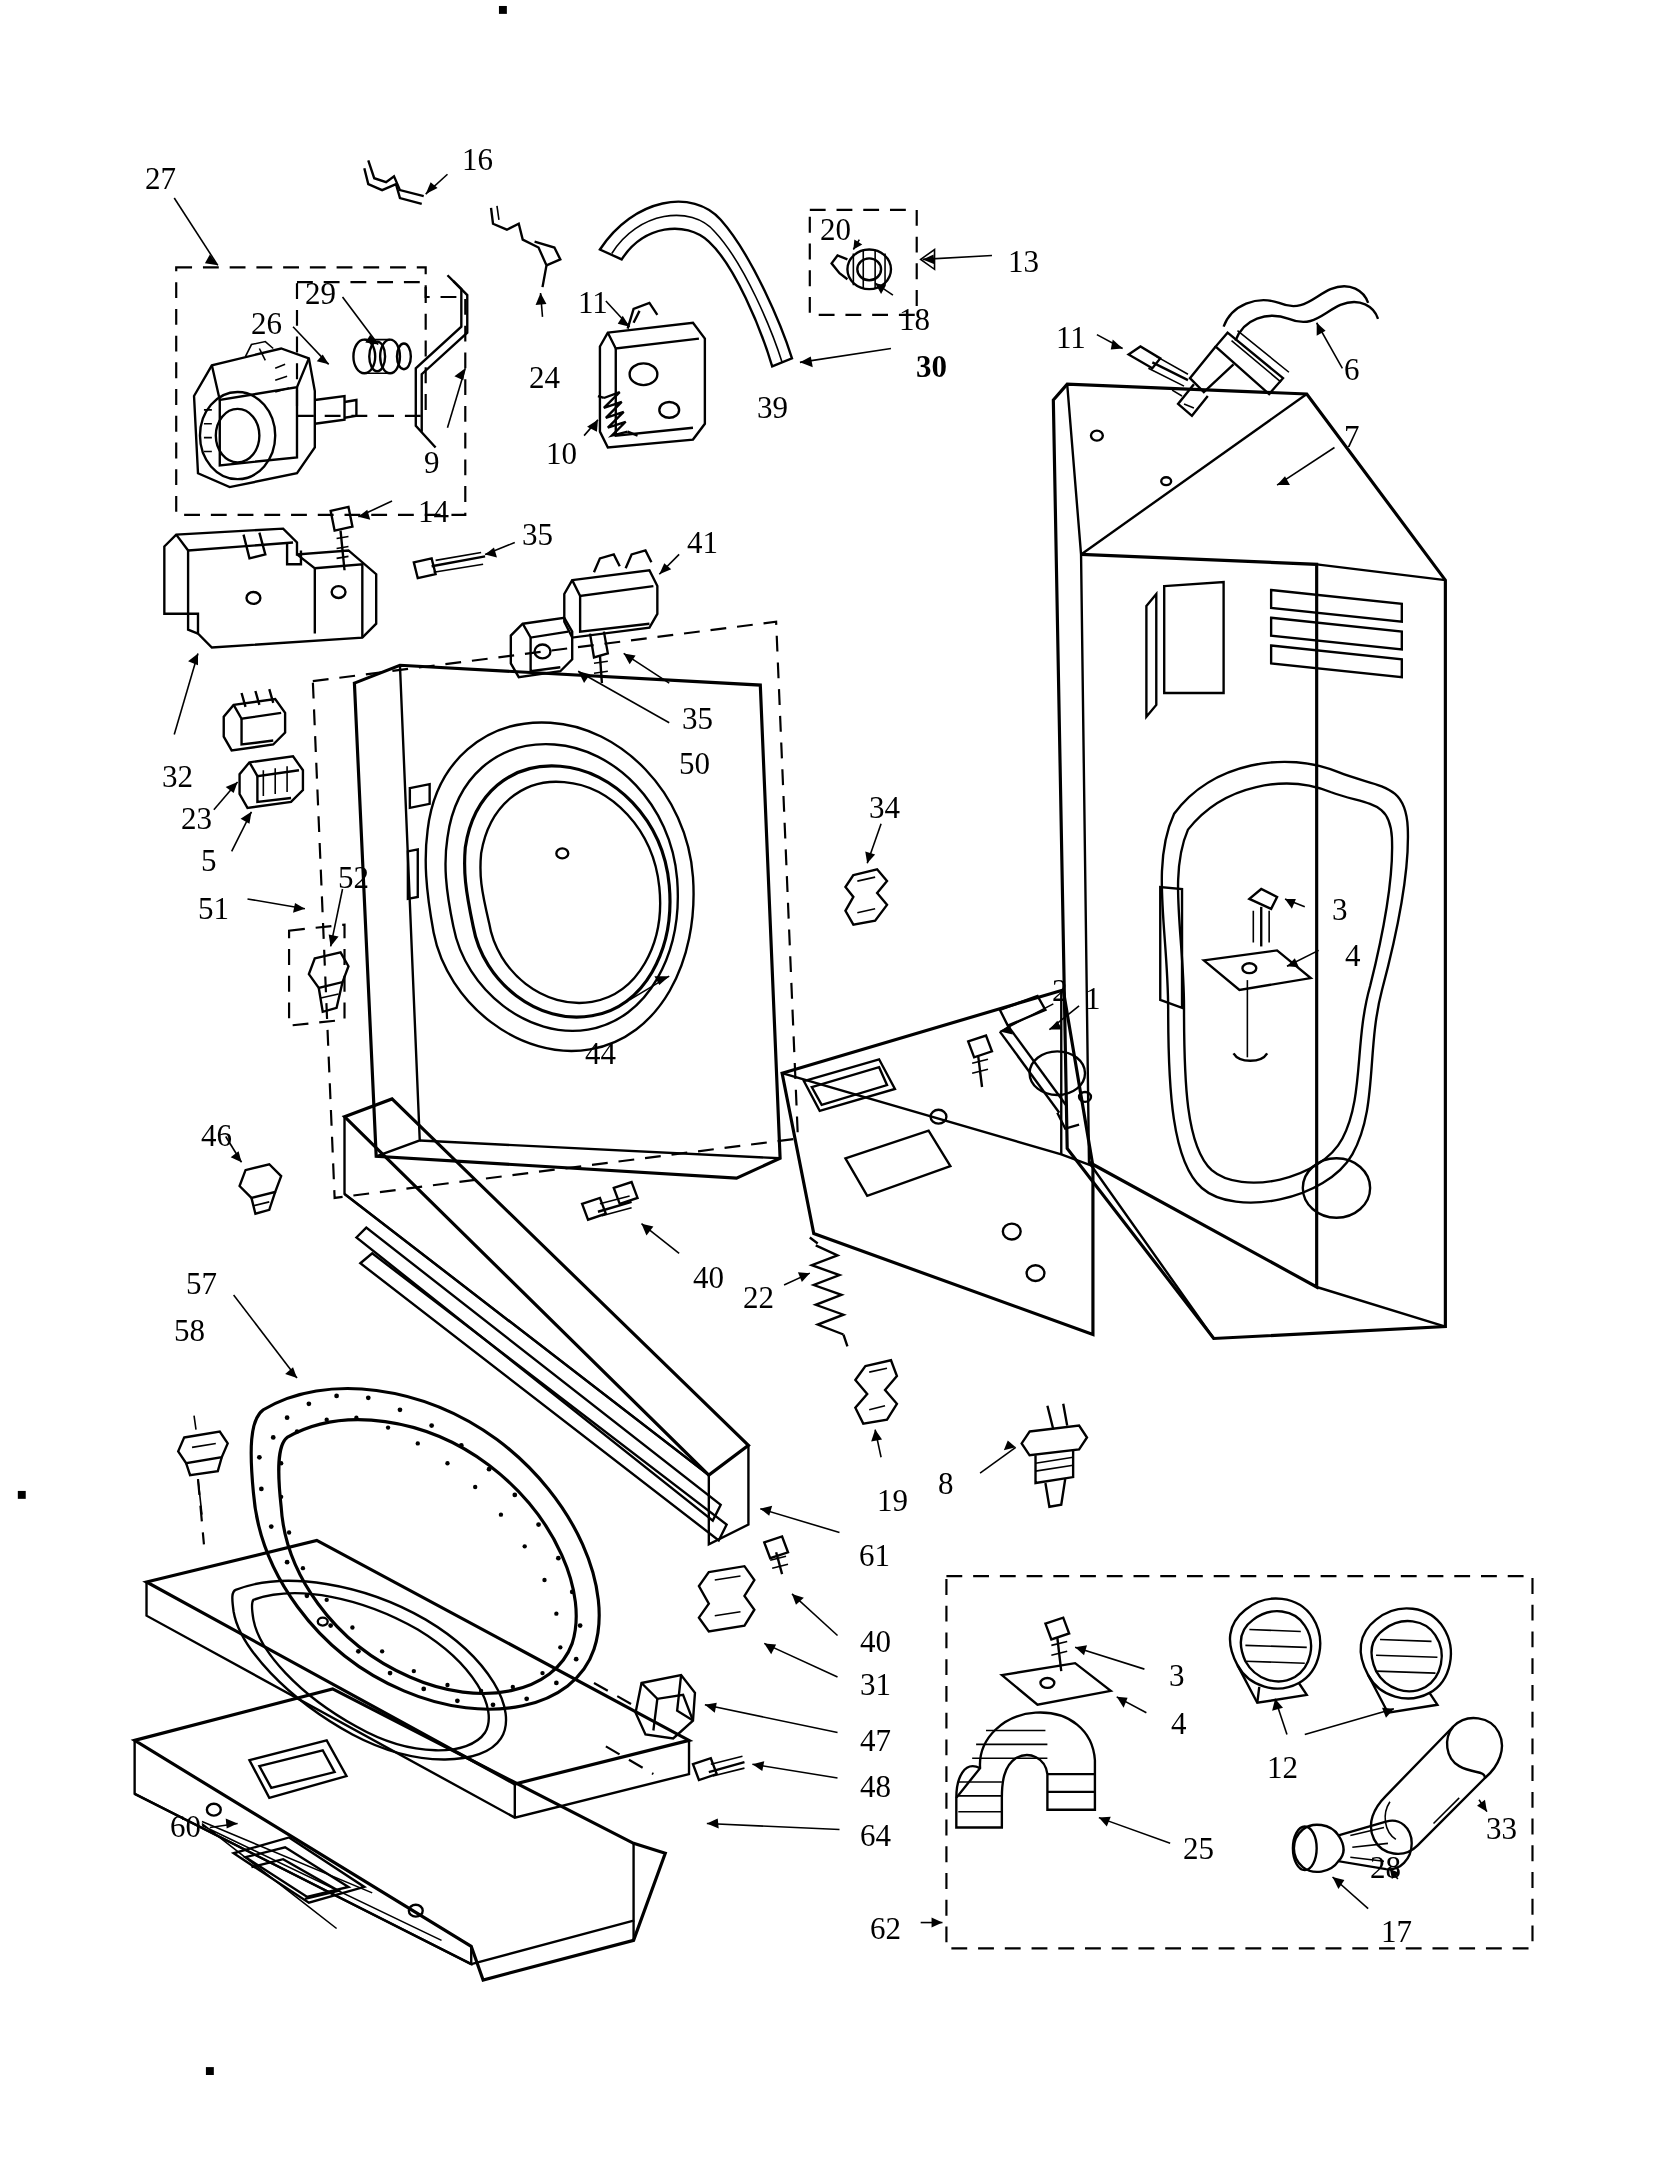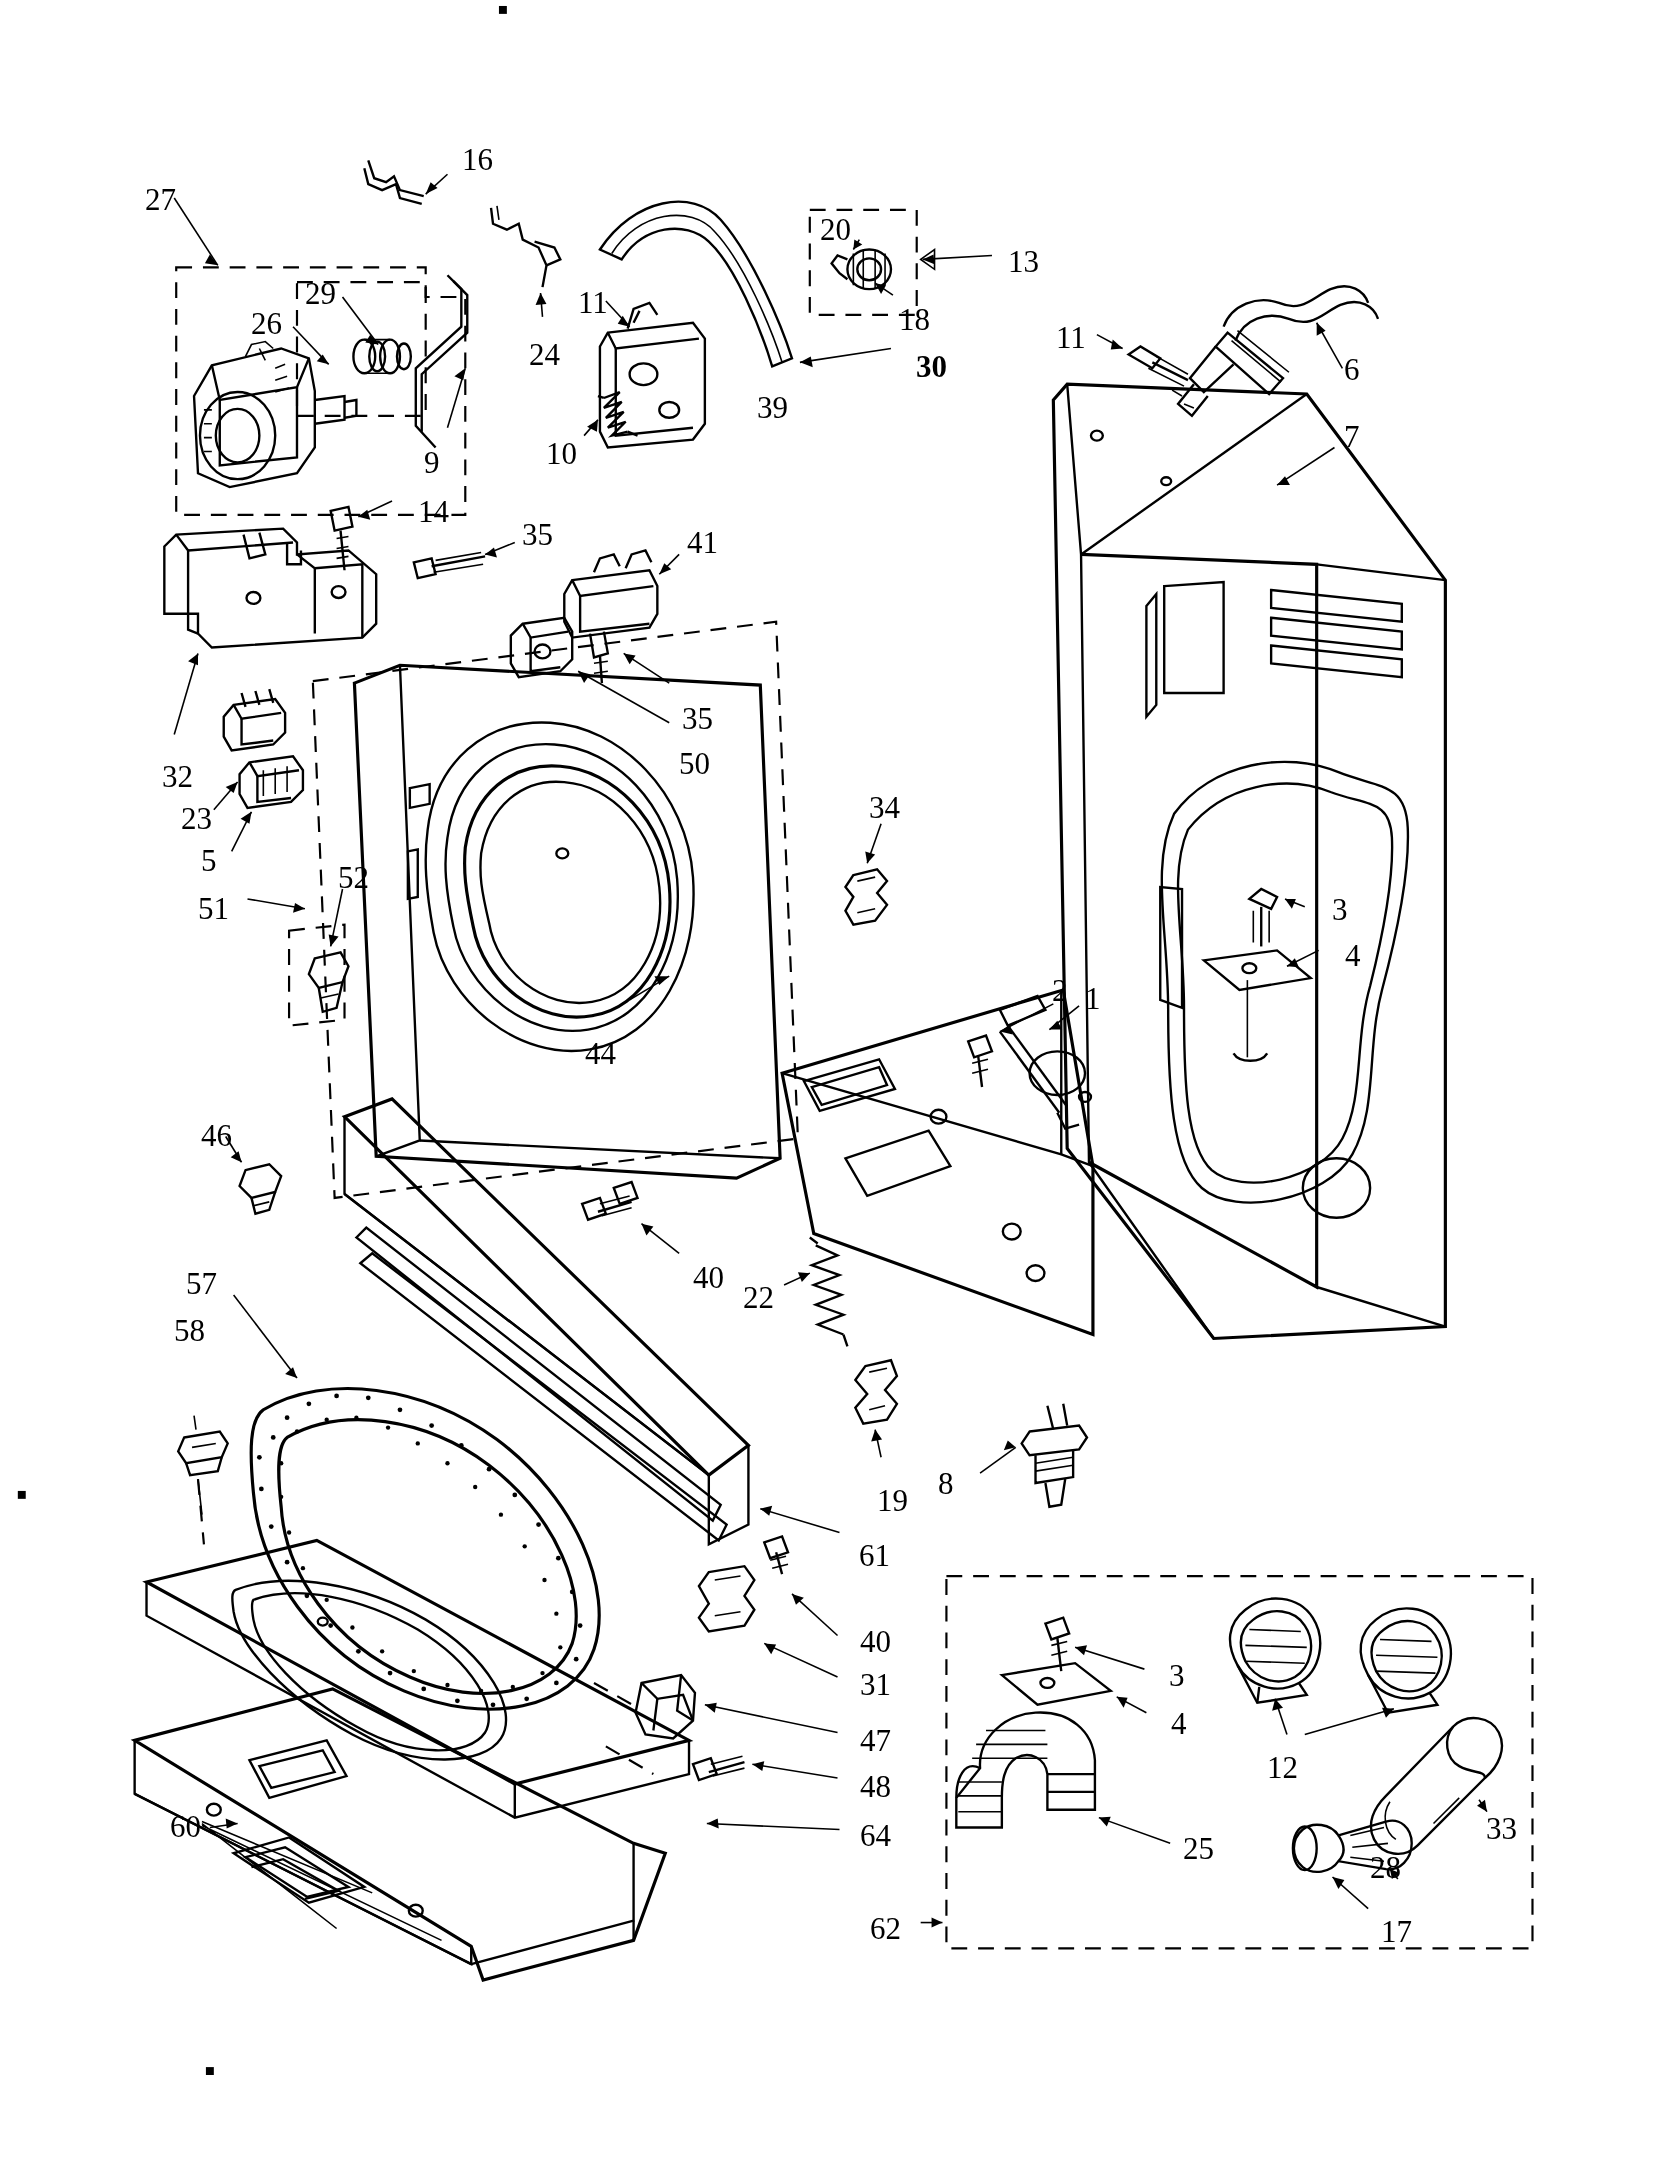--- a/index.html
+++ b/index.html
@@ -594,32 +594,32 @@
     </g>
 
     <g>
       <path class="fillblk" d="M504 6 L512 6 L512 14 L504 14 Z"></path>
       <path class="fillblk" d="M18 1506 L26 1506 L26 1514 L18 1514 Z"></path>
       <path class="fillblk" d="M208 2088 L216 2088 L216 2096 L208 2096 Z"></path>
     </g>
 
   </svg>
 
-  <div class="callout" style="left:145px; top:184px;">27</div>
+  <div class="callout" style="left:145px; top:163px;">27</div>
   <div class="callout" style="left:462px; top:144px;">16</div>
   <div class="callout" style="left:820px; top:214px;">20</div>
   <div class="callout" style="left:1008px; top:246px;">13</div>
   <div class="callout" style="left:1056px; top:322px;">11</div>
   <div class="callout" style="left:1344px; top:354px;">6</div>
   <div class="callout" style="left:305px; top:278px;">29</div>
   <div class="callout" style="left:251px; top:308px;">26</div>
   <div class="callout" style="left:578px; top:287px;">11</div>
   <div class="callout" style="left:899px; top:304px;">18</div>
   <div class="callout" style="left:1344px; top:421px;">7</div>
-  <div class="callout" style="left:529px; top:339px;text-align:center;">24</div>
+  <div class="callout" style="left:529px; top:362px;text-align:center;">24</div>
   <div class="callout" style="left:916px; top:351px;font-weight:bold;">30</div>
   <div class="callout" style="left:424px; top:447px;">9</div>
   <div class="callout" style="left:757px; top:392px;">39</div>
   <div class="callout" style="left:546px; top:438px;">10</div>
   <div class="callout" style="left:418px; top:496px;">14</div>
   <div class="callout" style="left:522px; top:519px;">35</div>
   <div class="callout" style="left:687px; top:527px;">41</div>
   <div class="callout" style="left:682px; top:703px;">35</div>
   <div class="callout" style="left:679px; top:748px;">50</div>
   <div class="callout" style="left:162px; top:761px;">32</div>

